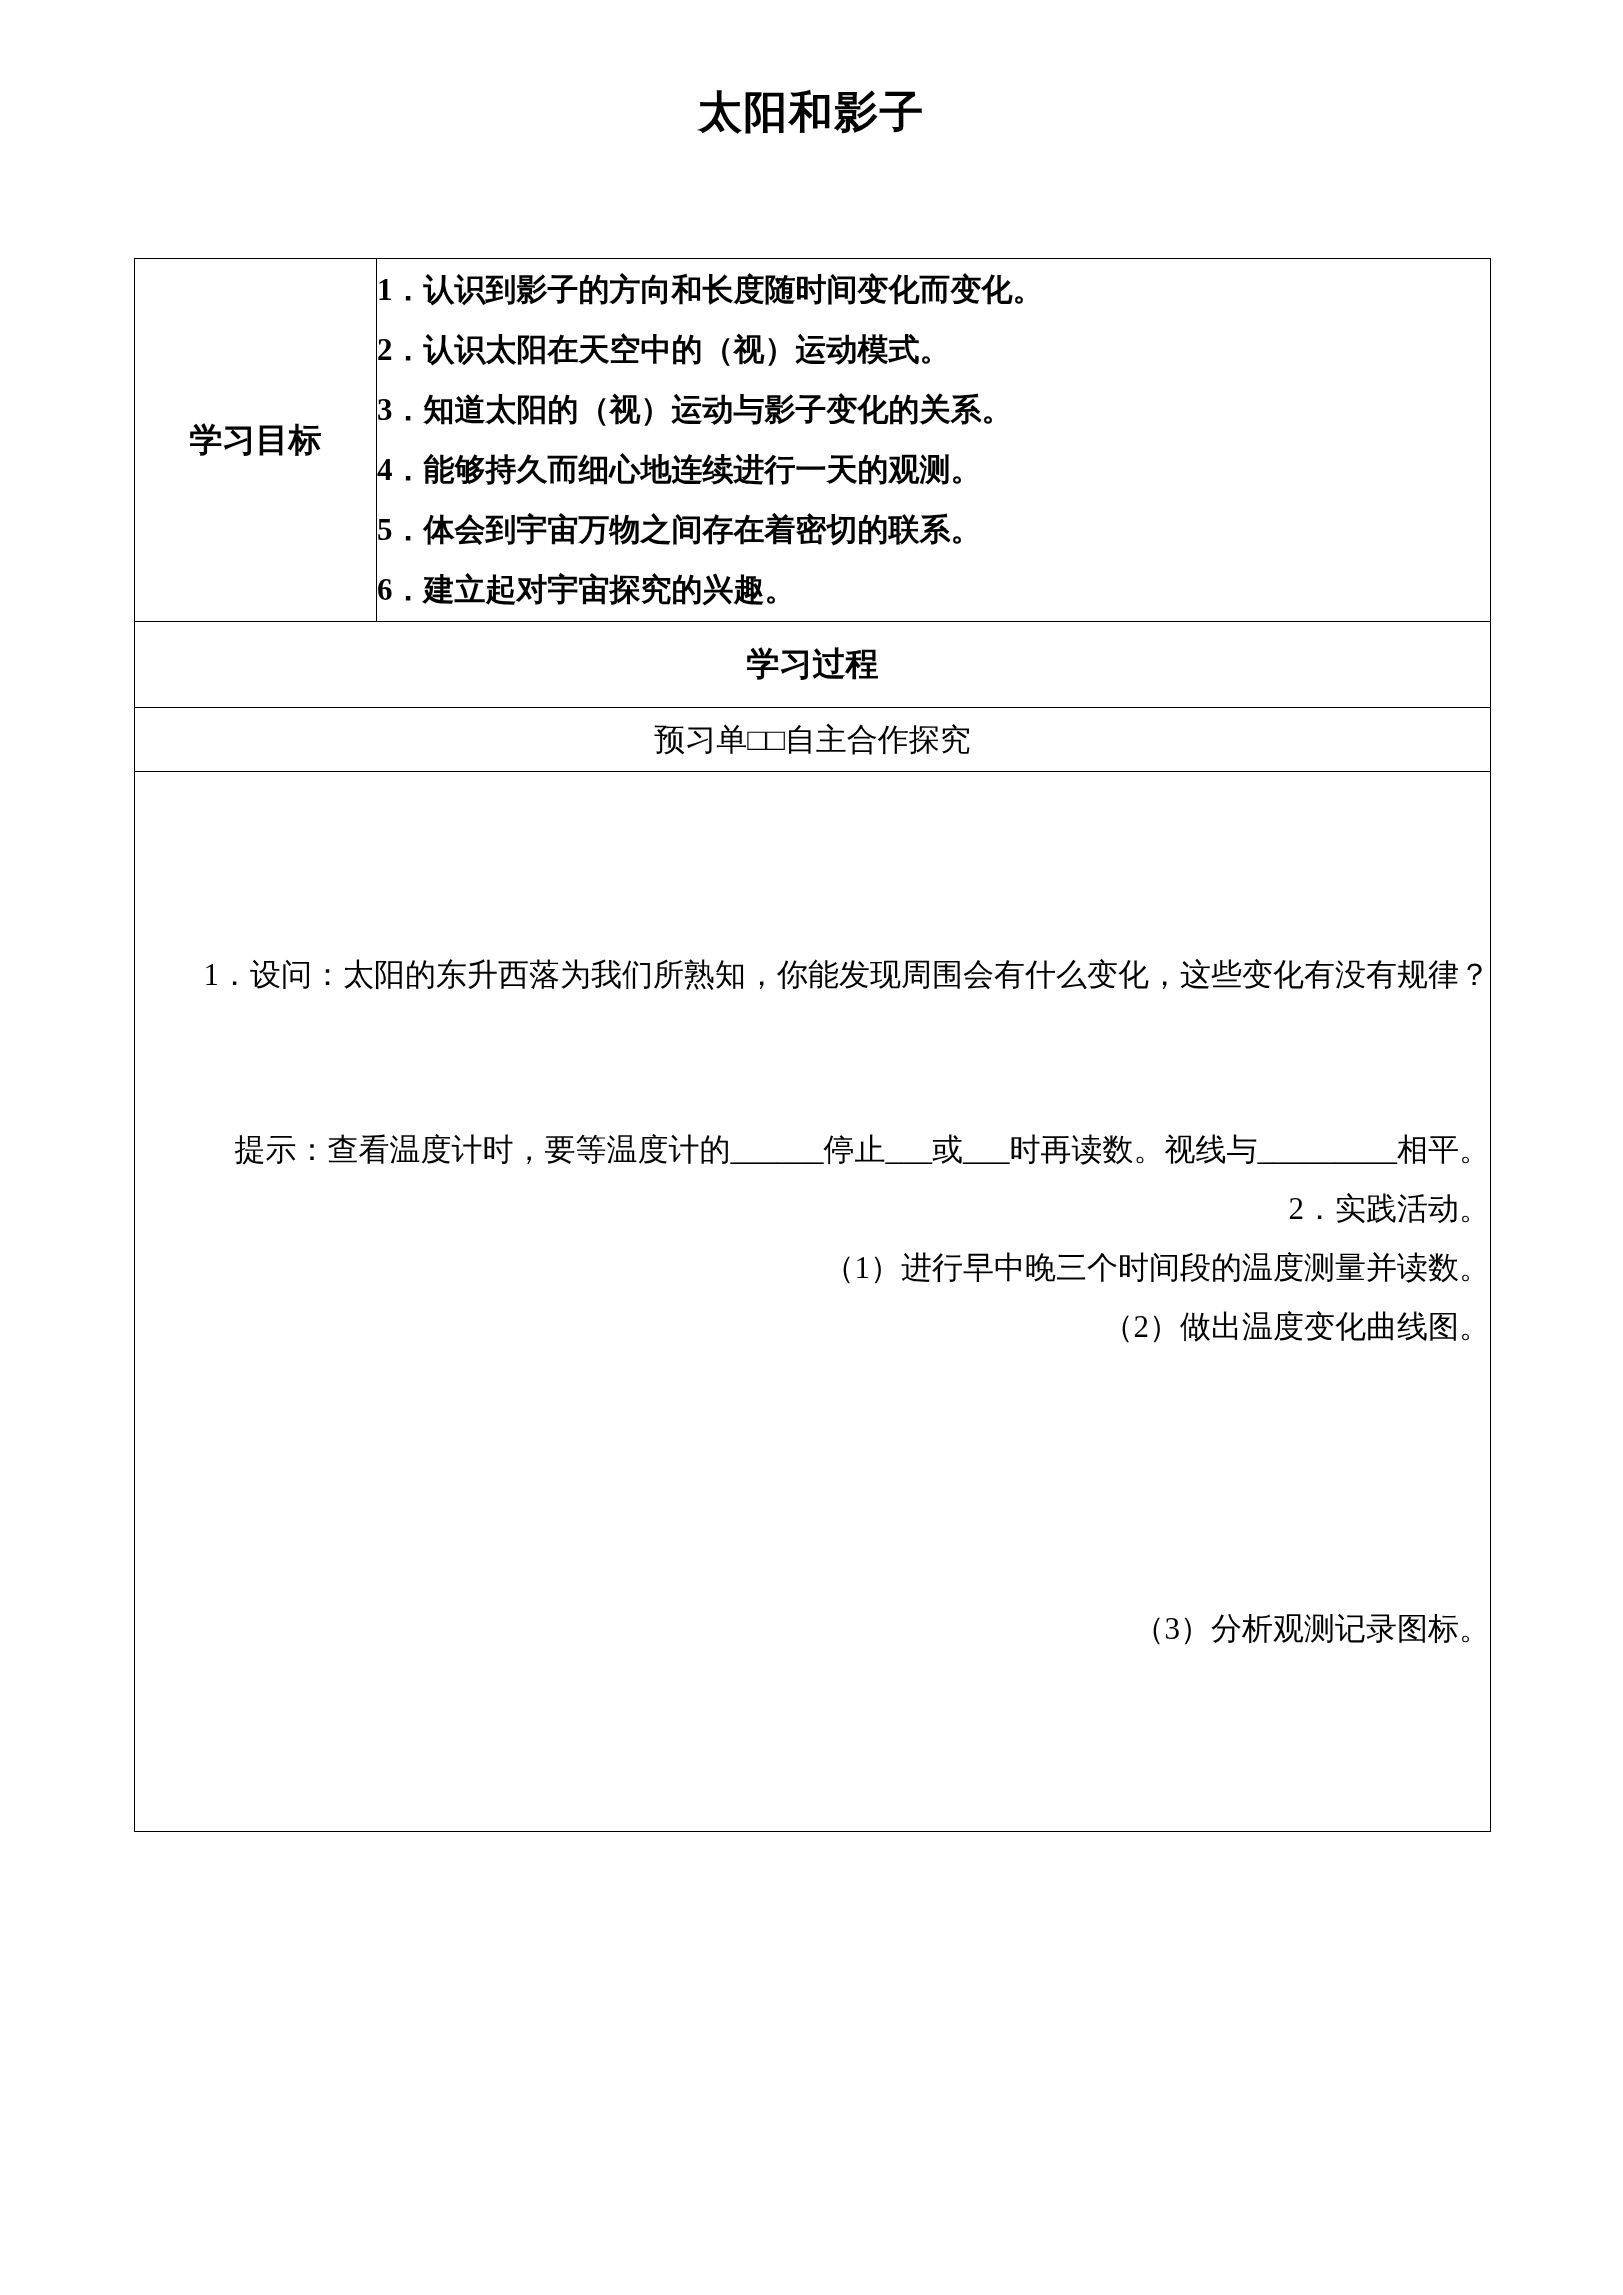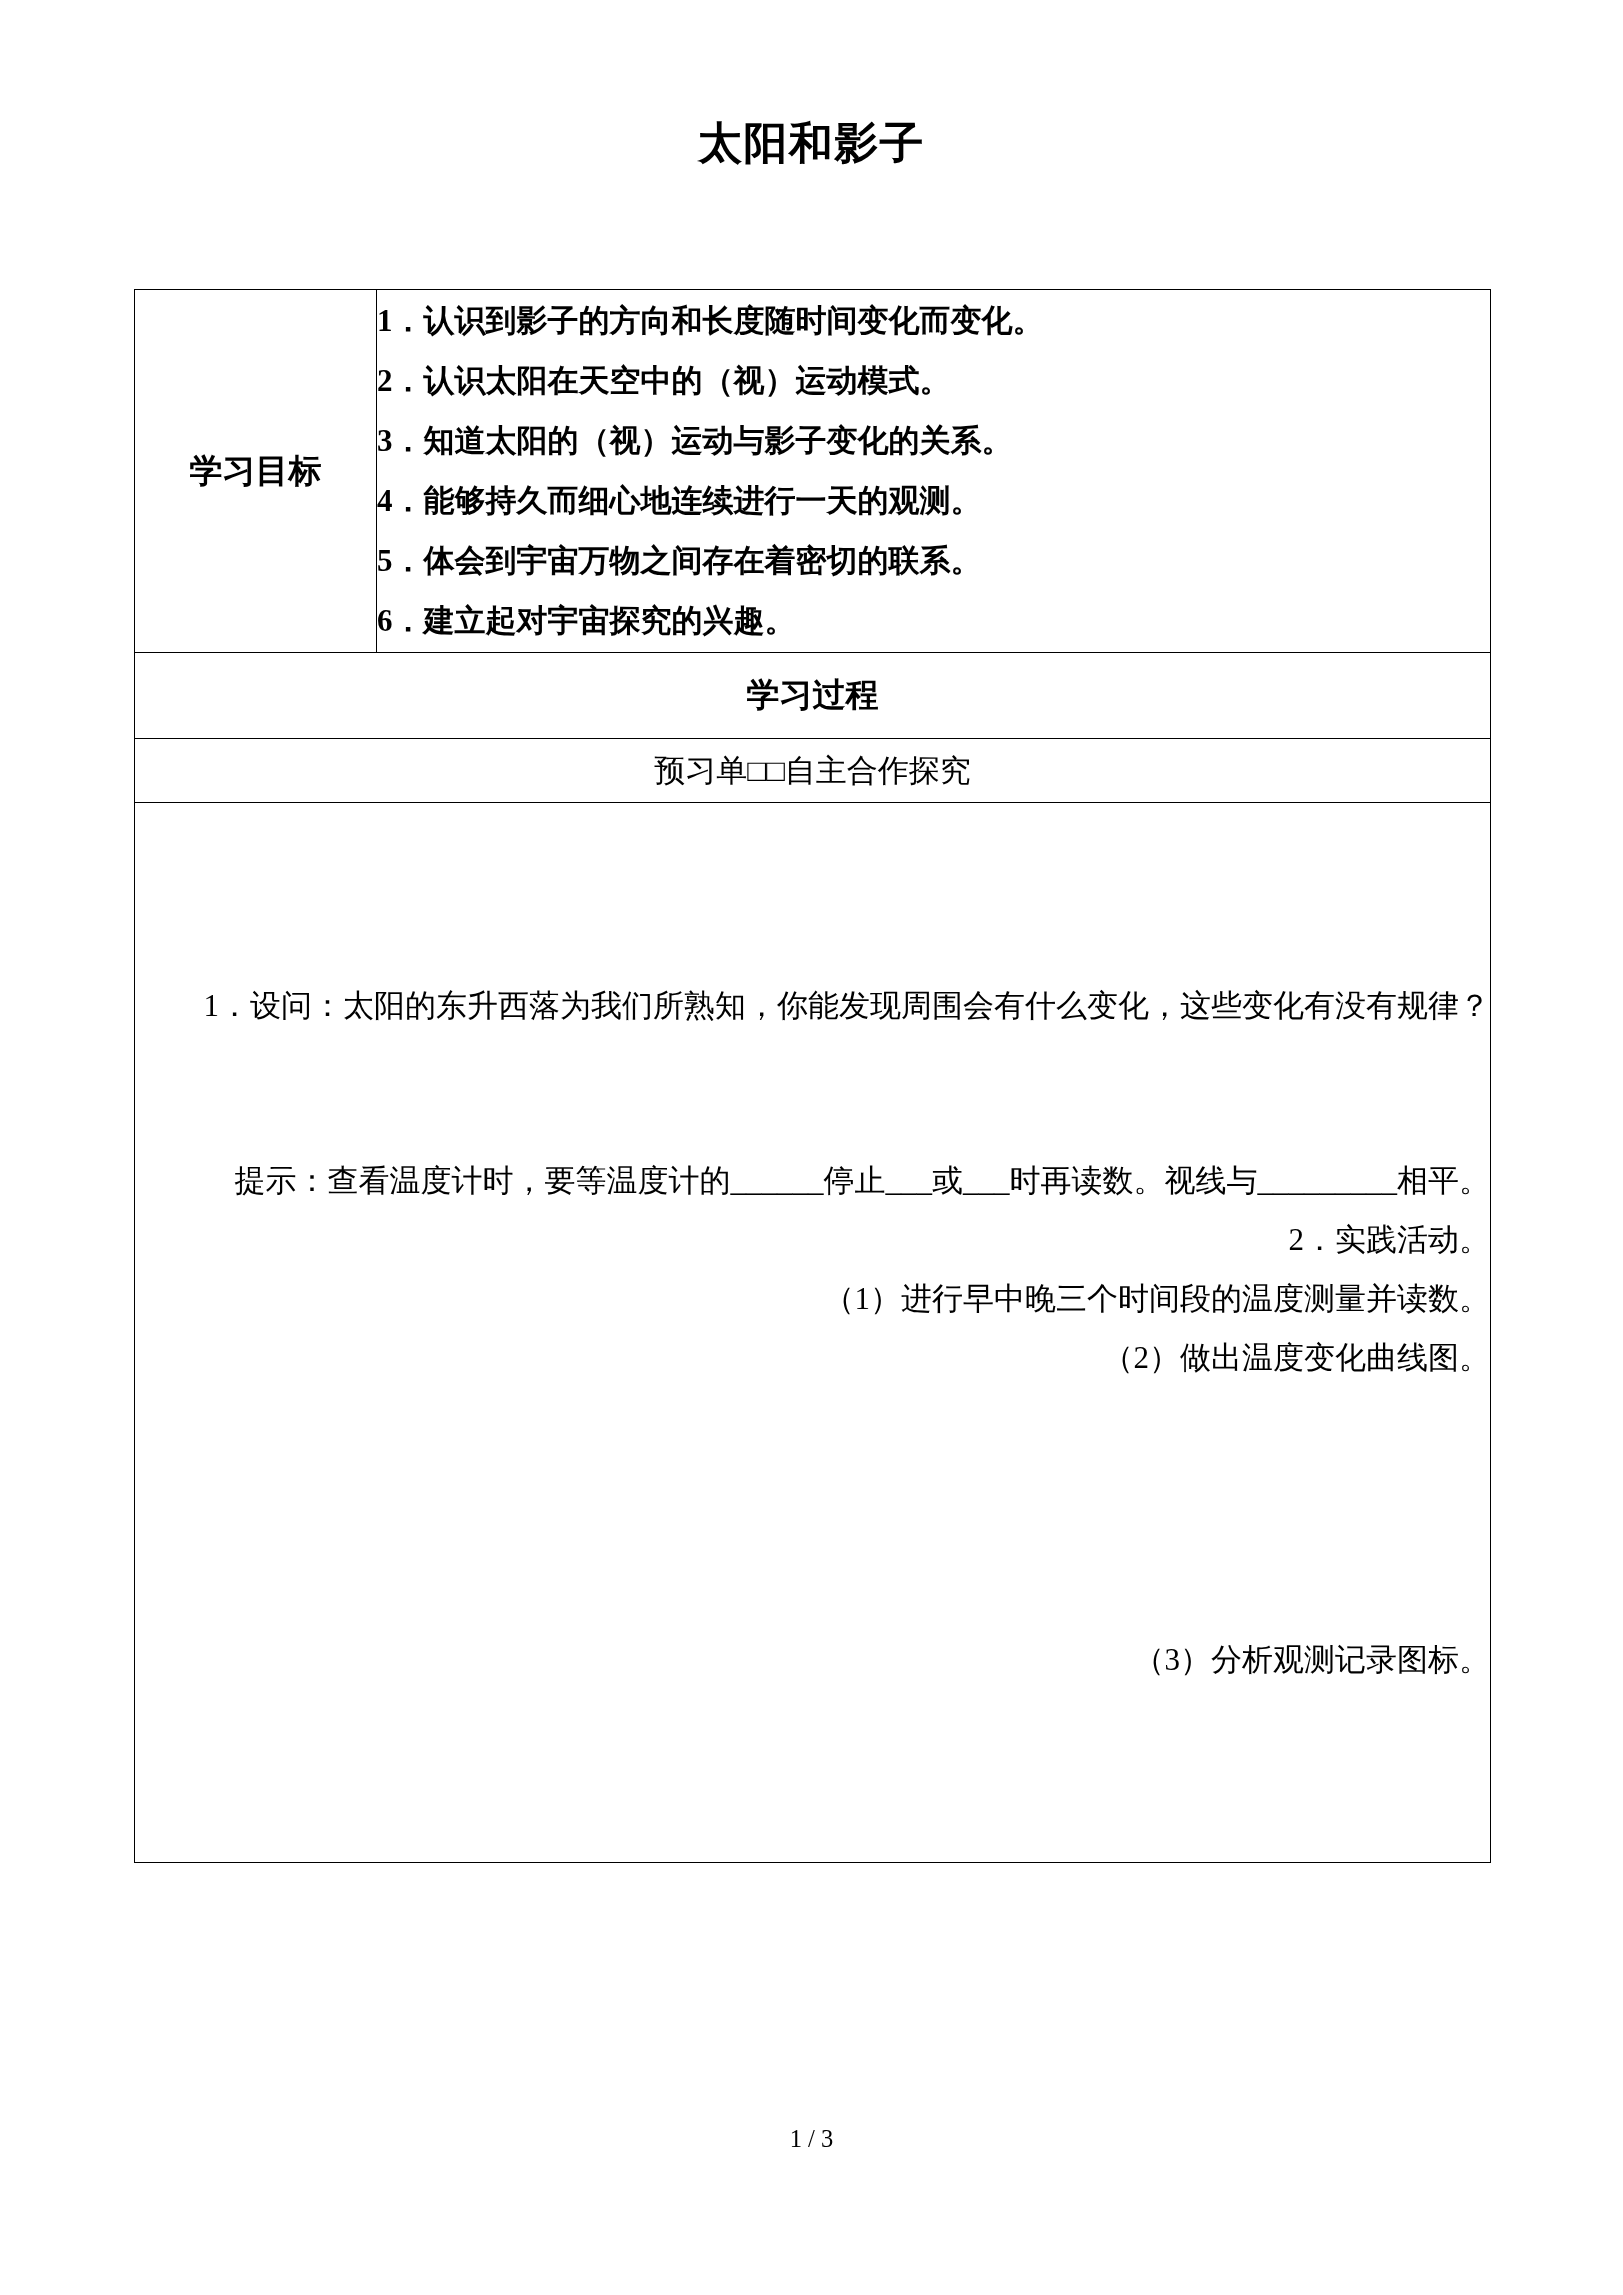--- a/index.html
+++ b/index.html
@@ -10,21 +10,21 @@
   .page {
     position: relative;
     width: 1623px;
     height: 2295px;
     box-sizing: border-box;
     background: #ffffff;
     color: #000000;
     font-family: "Liberation Serif", serif;
   }
   .title {
-    padding-top: 119px;
+    padding-top: 88px;
     text-align: center;
     font-size: 44px;
     font-weight: bold;
     line-height: 49px;
     letter-spacing: 1.4px;
   }
   table.doc {
     border-collapse: collapse;
     table-layout: fixed;
     margin: 121px 0 0 134px;
@@ -139,16 +139,15 @@
         <p class="p-hint">提示：查看温度计时，要等温度计的______停止___或___时再读数。视线与_________相平。</p>
         <p class="p-act">2．实践活动。</p>
         <p class="p-step1">（1）进行早中晚三个时间段的温度测量并读数。</p>
         <p class="p-step2">（2）做出温度变化曲线图。</p>
         <p class="p-step3">（3）分析观测记录图标。</p>
       </td>
     </tr>
   </tbody>
     </table>
 
-  <div class="page-num">1 / 3</div>
 
 </div>
 
 
 </body></html>

